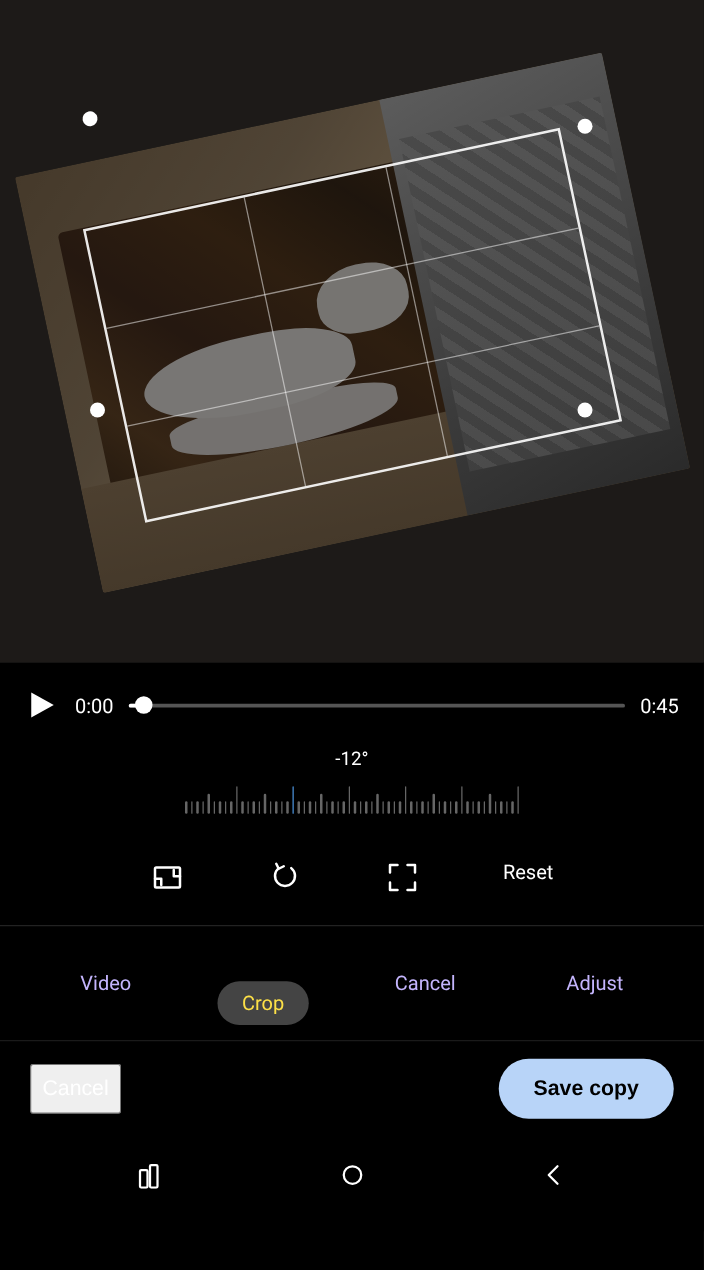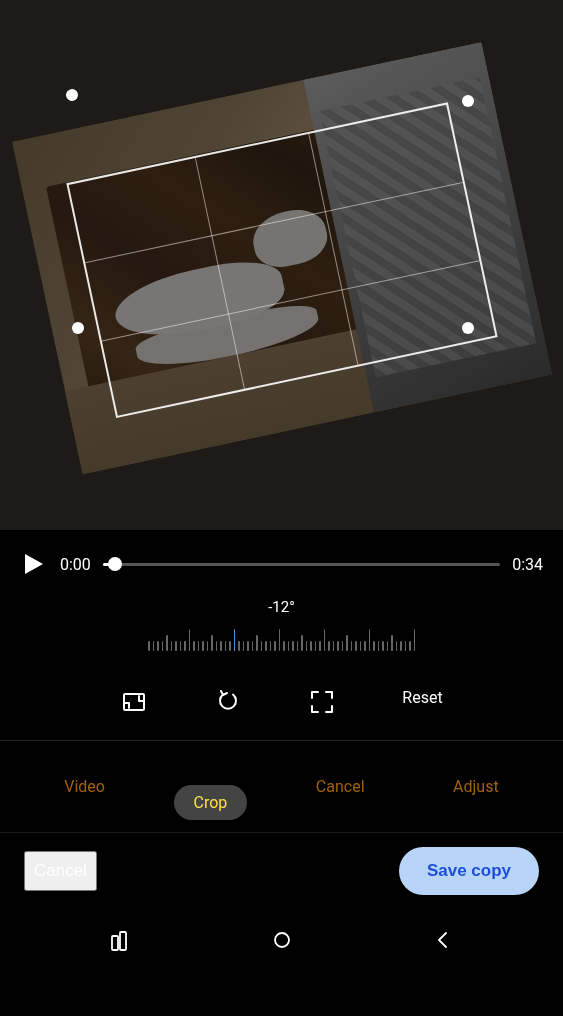--- a/index.html
+++ b/index.html
@@ -334,21 +334,21 @@
       justify-content: space-around;
       padding: 12px 20px;
       border-bottom: 1px solid #1a1a1a;
     }
 
     .tab-item {
       padding: 8px 20px;
       border-radius: 20px;
       font-size: 16px;
       cursor: pointer;
-      color: #a16207;
+      color: #c4b5fd;
     }
 
     .tab-item.active {
       background: #444;
       color: #fde047;
       margin-top: 32px;
     }
 
     
     .action-row {
@@ -360,21 +360,21 @@
 
     .cancel-btn {
       font-size: 17px;
       color: #fff;
       cursor: pointer;
       padding: 8px;
     }
 
     .save-btn {
       background: #b8d4f8;
-      color: #1d4ed8;
+      color: #000000;
       border: none;
       border-radius: 24px;
       font-size: 17px;
       font-weight: 600;
       padding: 14px 28px;
       cursor: pointer;
     }
 
     
     .nav-bar {
@@ -439,21 +439,21 @@
 
   <div class="playback-row">
     <div class="play-btn">
       <div class="play-triangle"></div>
     </div>
     <span class="time-label">0:00</span>
     <div class="scrubber-track">
       <div class="scrubber-fill"></div>
       <div class="scrubber-thumb"></div>
     </div>
-    <span class="time-label">0:34</span>
+    <span class="time-label">0:45</span>
   </div>
 
   <div class="angle-row">
     <span class="angle-label">-12°</span>
     <div class="ruler-container">
       <div class="ruler">
 
         <div class="tick small"></div>
         <div class="tick small"></div>
         <div class="tick small"></div>

